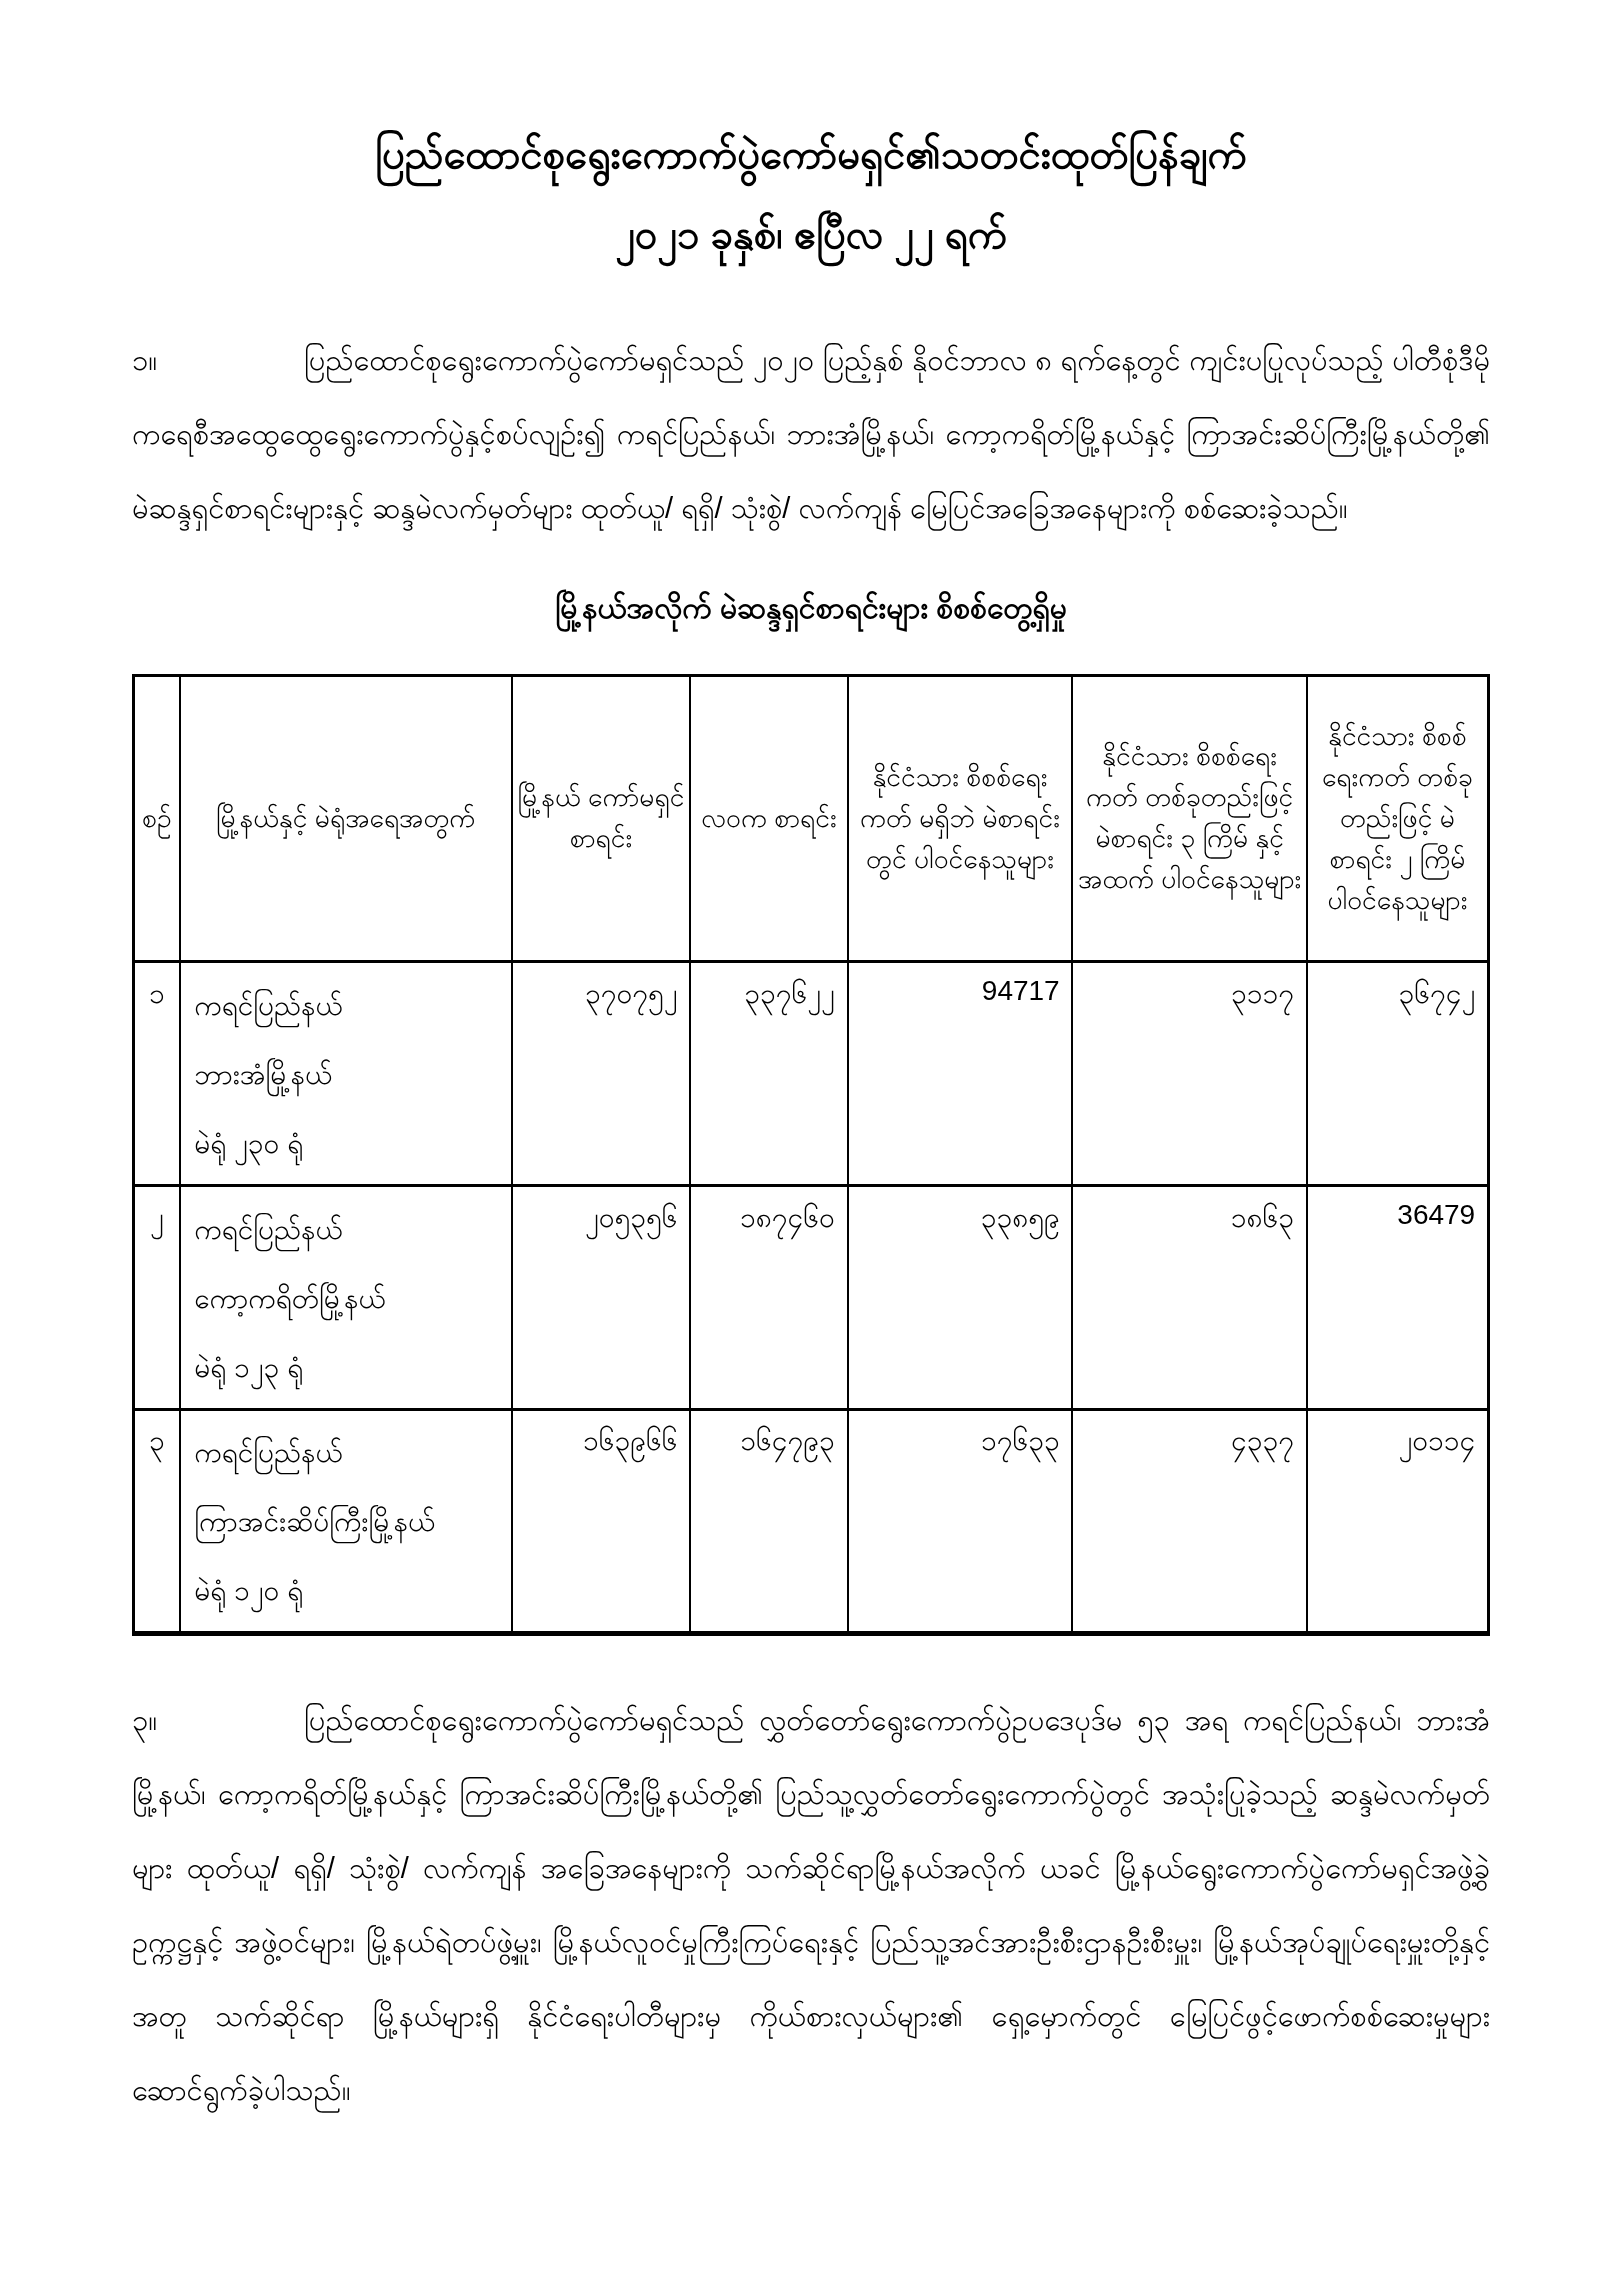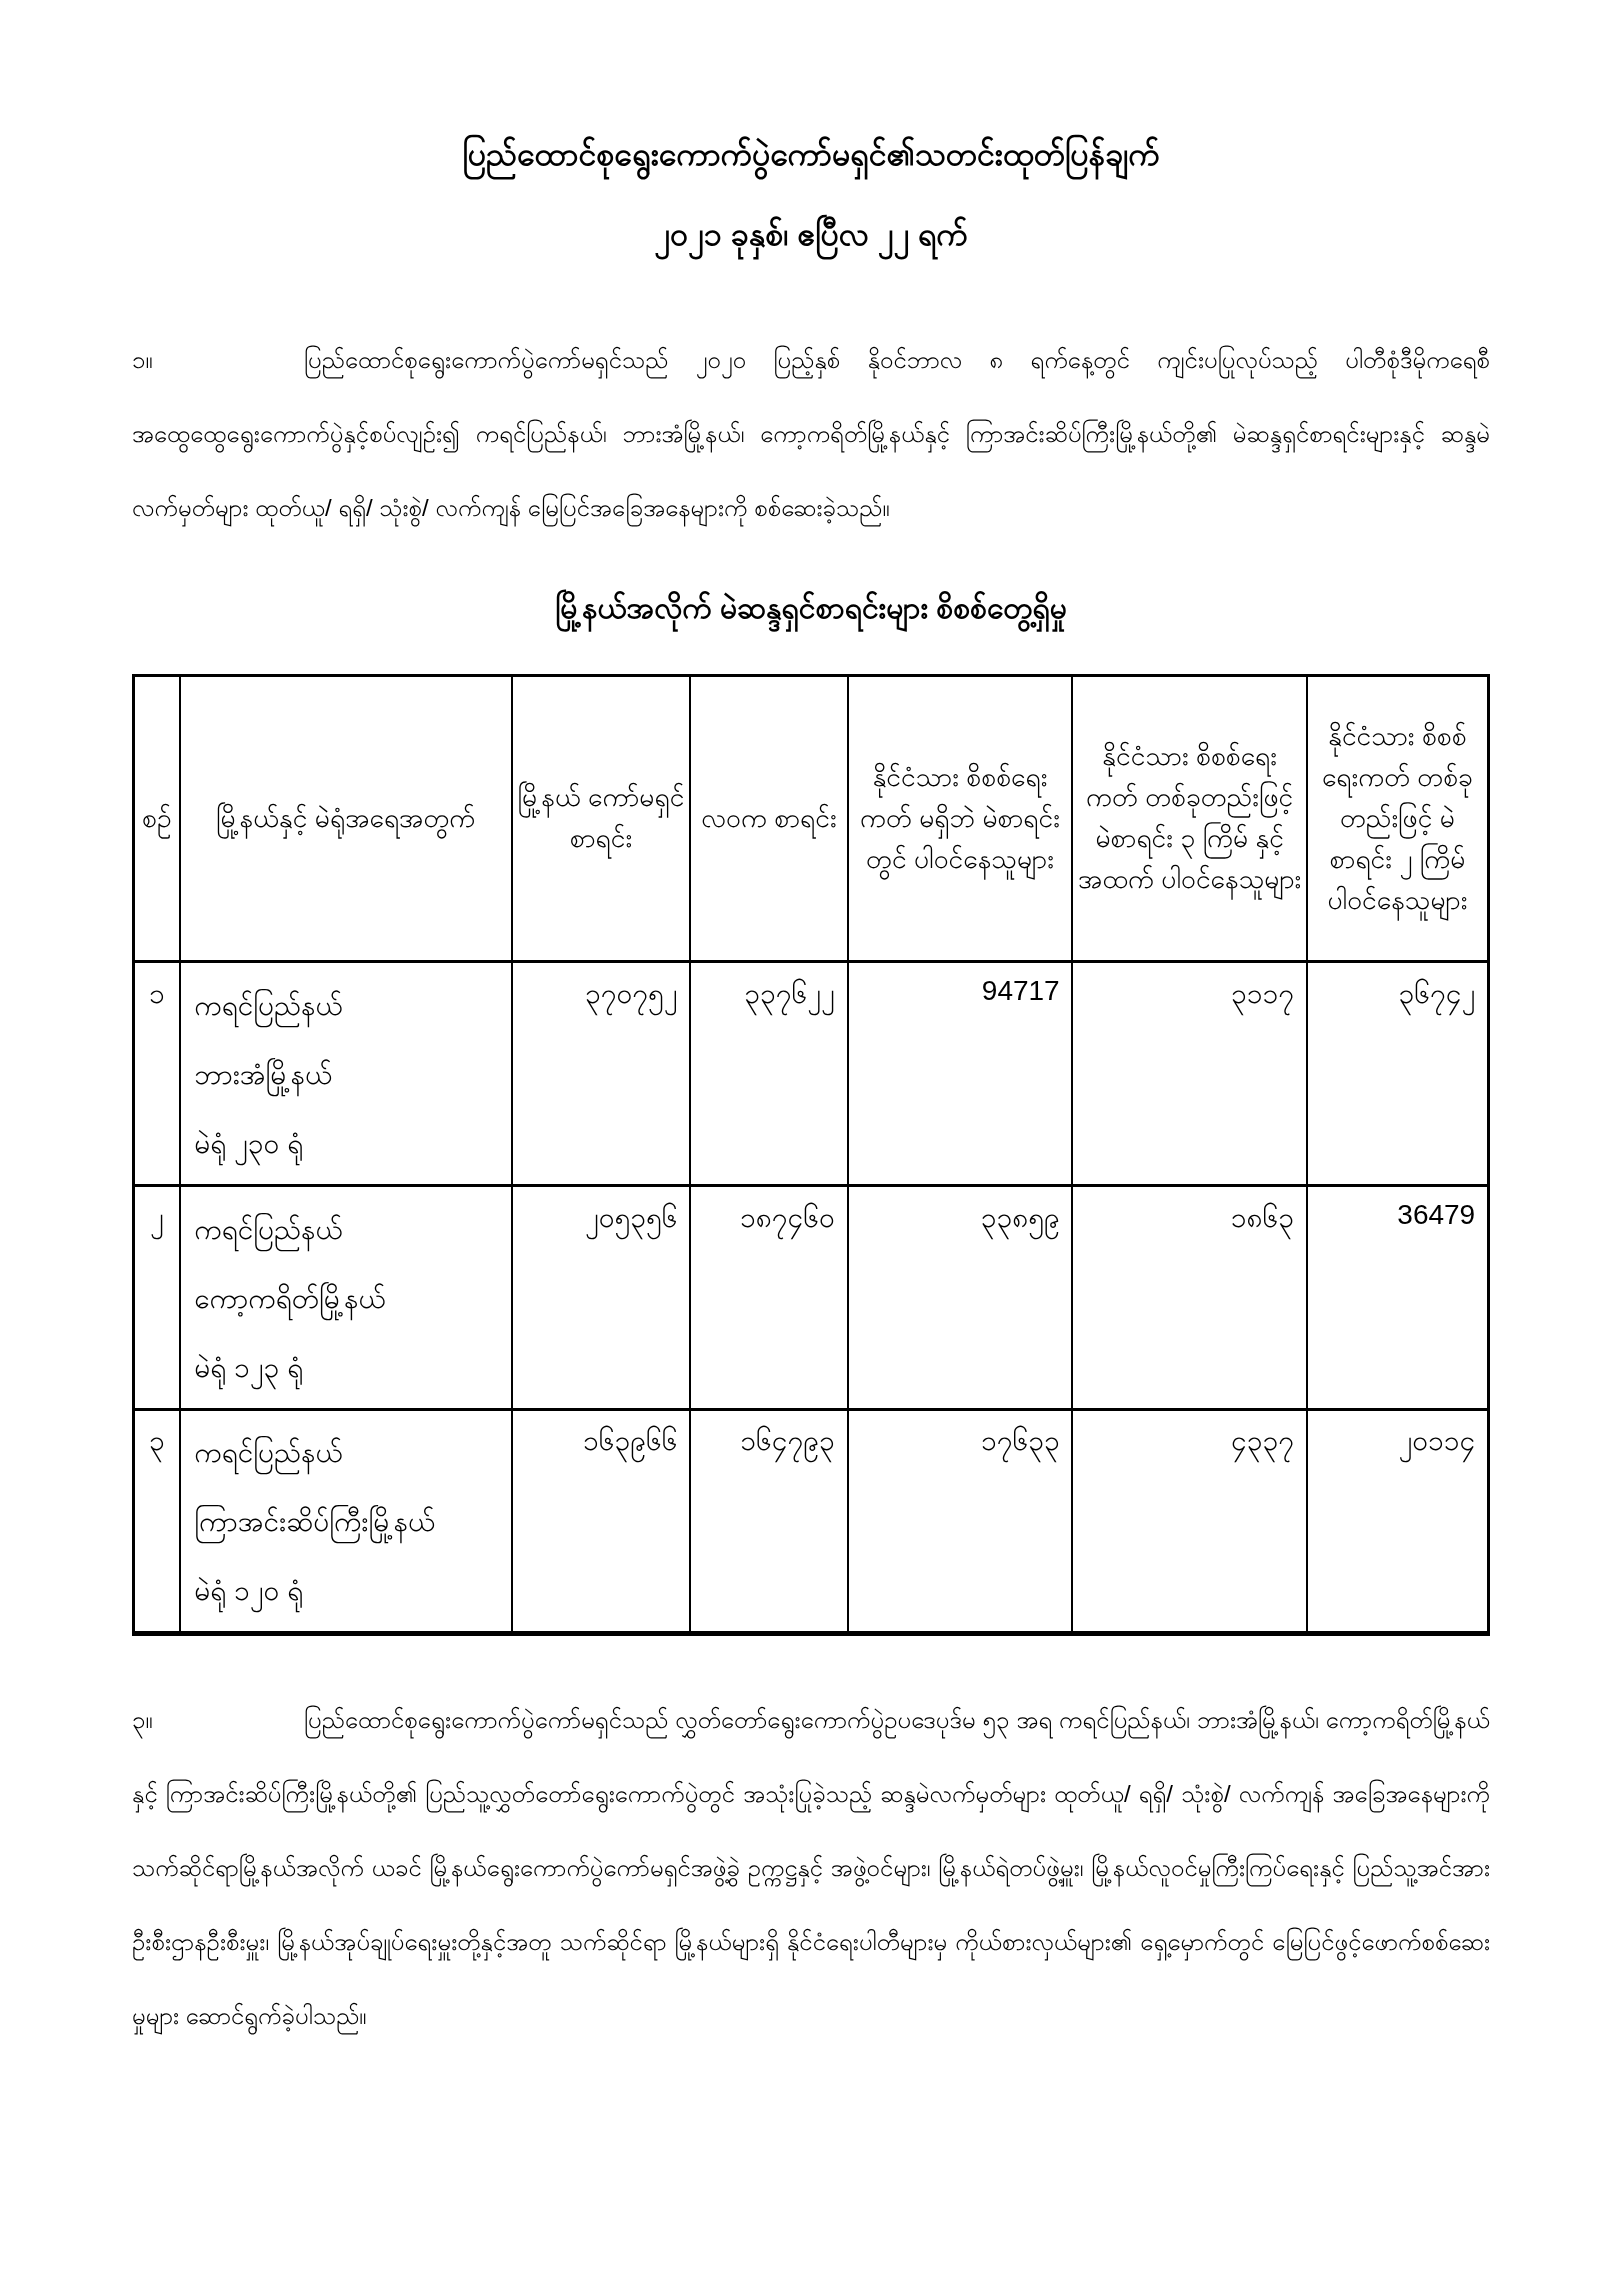--- a/index.html
+++ b/index.html
@@ -14,27 +14,27 @@
     overflow: hidden;
     font-family: "Liberation Sans", sans-serif;
   }
   .page {
     padding: 114px 131px 0 132px;
   }
   .title {
     margin: 0;
     text-align: center;
     font-weight: bold;
-    font-size: 32px;
+    font-size: 40px;
     line-height: 80px;
   }
   .para {
     margin: 0;
     text-align: justify;
-    font-size: 24px;
+    font-size: 29px;
     line-height: 74px;
   }
   .para-1 { margin-top: 49px; }
   .para-2 { margin-top: 15.7px; }
   .para-3 { margin-top: 47px; }
   .pnum {
     display: inline-block;
     width: 172px;
   }
   .table-title {

